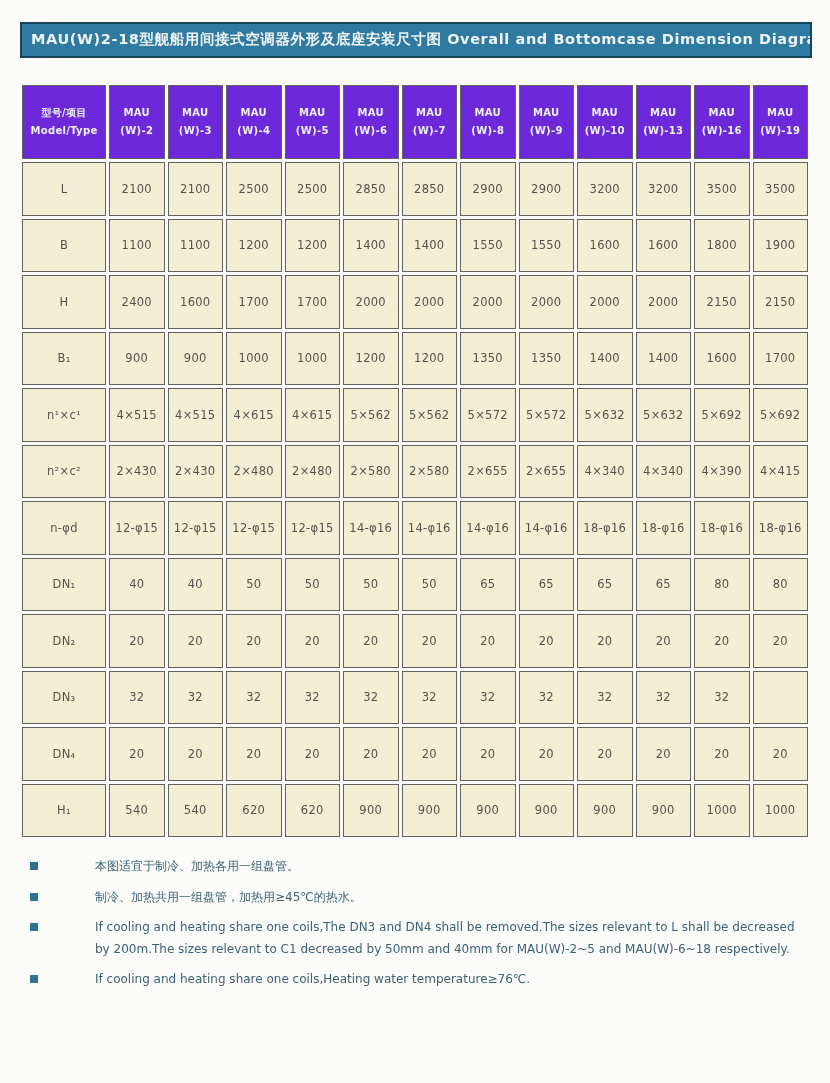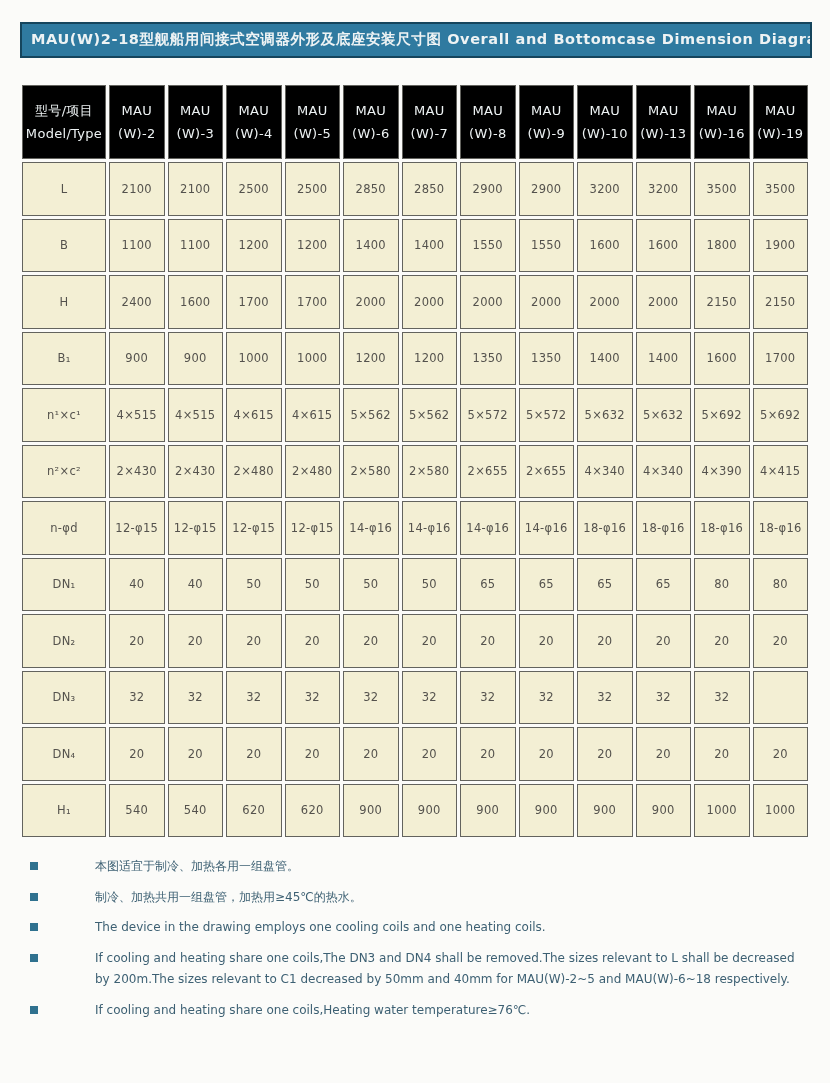--- a/index.html
+++ b/index.html
@@ -34,24 +34,24 @@
     margin:24px 0 0 -1px;
   }
   table.spec th, table.spec td {
     border:1px solid #63635e;
     text-align:center;
     vertical-align:middle;
     overflow:hidden;
     padding:0 1px;
   }
   table.spec thead th {
-    background:#000000;
+    background:#6d28d9;
     color:#edf2f3;
-    font-weight:normal;
-    font-size:13px;
+    font-weight:bold;
+    font-size:10px;
     height:72px;
     line-height:1.8;
     white-space:pre-line;
     letter-spacing:0.3px;
   }
   table.spec tbody th, table.spec tbody td {
     background:#f3efd4;
     color:#54524d;
     font-weight:normal;
     font-size:11.5px;
@@ -318,24 +318,20 @@
       <div class="note">
         <span class="bullet"></span>
         <span class="note-text">本图适宜于制冷、加热各用一组盘管。</span>
       </div>
       <div class="note">
         <span class="bullet"></span>
         <span class="note-text">制冷、加热共用一组盘管，加热用≥45℃的热水。</span>
       </div>
       <div class="note">
         <span class="bullet"></span>
-        <span class="note-text">The device in the drawing employs one cooling coils and one heating coils.</span>
-      </div>
-      <div class="note">
-        <span class="bullet"></span>
         <span class="note-text">If cooling and heating share one coils,The DN3 and DN4 shall be removed.The sizes relevant to L shall be decreased by 200m.The sizes relevant to C1 decreased by 50mm and 40mm for MAU(W)-2~5 and MAU(W)-6~18 respectively.</span>
       </div>
       <div class="note">
         <span class="bullet"></span>
         <span class="note-text">If cooling and heating share one coils,Heating water temperature≥76℃.</span>
       </div>
     </div>
 
 </div>
 

